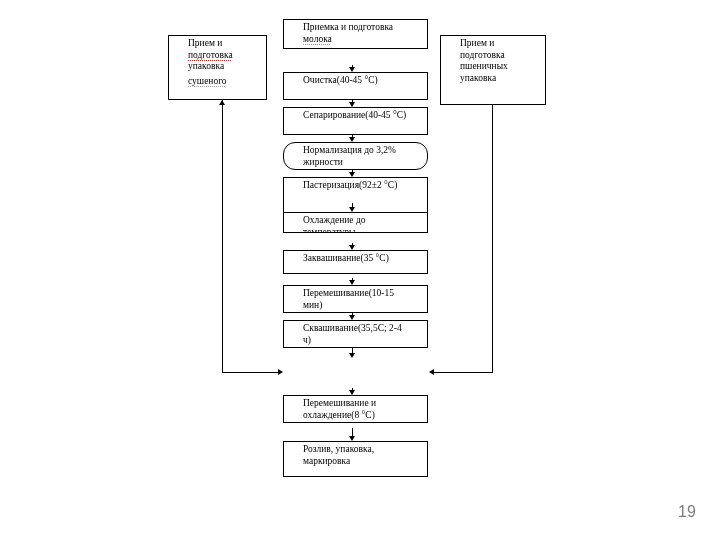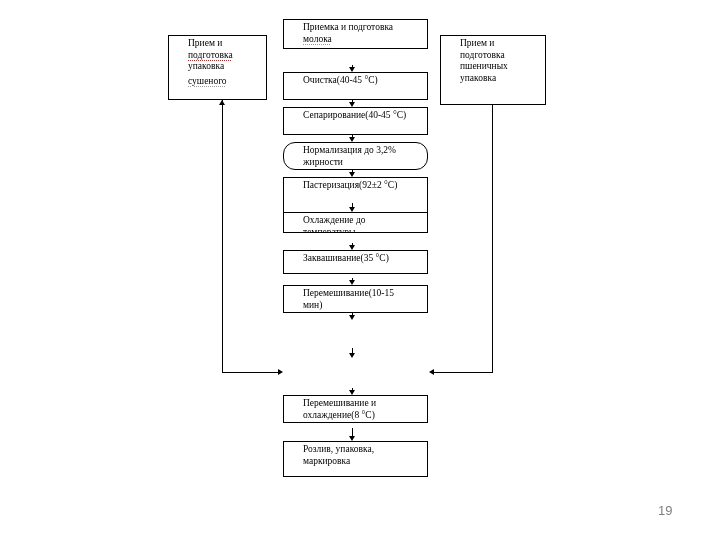--- a/index.html
+++ b/index.html
@@ -33,22 +33,22 @@
     position:absolute; width:0; height:0;
     border-top:3.5px solid transparent; border-bottom:3.5px solid transparent;
     border-left:5px solid #000;
   }
   .head-left {
     position:absolute; width:0; height:0;
     border-top:3.5px solid transparent; border-bottom:3.5px solid transparent;
     border-right:5px solid #000;
   }
   .page-num {
-    position:absolute; left:658px; top:503px;
-    font-family:"Liberation Sans", sans-serif; font-size:13px; color:#7f7f7f;
+    position:absolute; left:678px; top:503px;
+    font-family:"Liberation Sans", sans-serif; font-size:16px; color:#7f7f7f;
   }
 </style>
 </head>
 <body>
 
 <div class="slide">
 
   <div class="box" style="left:168px;top:35px;width:99px;height:65px;">
     <span class="line">Прием и</span>
     <span class="line sq-red">подготовка</span>
@@ -65,20 +65,21 @@
     <span class="line sq-gray">молока</span>
   </div>
 
   <div class="box chain" style="top:72px;height:28px;"><span>Очистка(40-45 °С)</span></div>
   <div class="box chain" style="top:107px;height:28px;"><span>Сепарирование(40-45 °С)</span></div>
   <div class="box chain" style="top:142px;height:28px;border-radius:12px;"><span>Нормализация до 3,2% жирности</span></div>
   <div class="box chain" style="top:177px;height:44px;font-family:Liberation Serif, serif;"><span>Пастеризация(92±2 °С)</span></div>
   <div class="box chain" style="top:212px;height:21px;"><span>Охлаждение до температуры заквашивания(35°С)</span></div>
   <div class="box chain" style="top:250px;height:24px;"><span>Заквашивание(35 °С)</span></div>
   <div class="box chain" style="top:285px;height:28px;"><span>Перемешивание(10-15 мин)</span></div>
+  <div class="box chain" style="top:320px;height:28px;"><span>Сквашивание(35,5С; 2-4 ч)</span></div>
   <div class="box chain" style="top:395px;height:28px;"><span>Перемешивание и охлаждение(8 °С)</span></div>
   <div class="box chain" style="top:441px;height:36px;"><span>Розлив, упаковка, маркировка</span></div>
 
   <div class="vline" style="left:352px;top:65px;height:3px;"></div>
   <div class="head-down" style="left:349px;top:67px;"></div>
   <div class="vline" style="left:352px;top:100px;height:3px;"></div>
   <div class="head-down" style="left:349px;top:102px;"></div>
   <div class="vline" style="left:352px;top:135px;height:3px;"></div>
   <div class="head-down" style="left:349px;top:137px;"></div>
   <div class="vline" style="left:352px;top:170px;height:3px;"></div>

